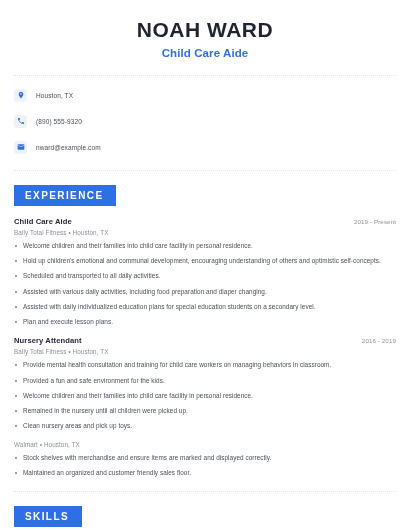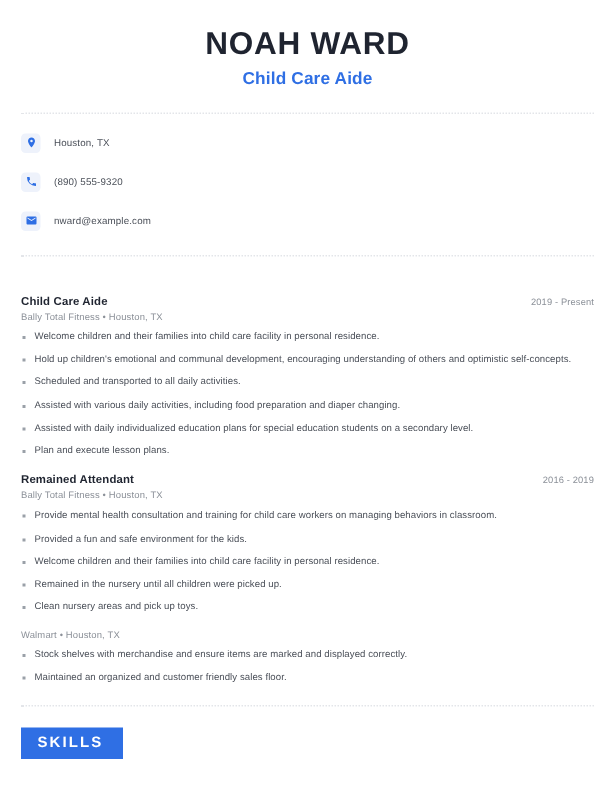--- a/index.html
+++ b/index.html
@@ -188,20 +188,21 @@
         </svg>
       </span>
       <span class="contact-text">nward@example.com</span>
     </div>
 
   </div>
 
   <div class="divider"></div>
 
   <div class="section">
+    <div class="section-badge">EXPERIENCE</div>
 
     <div class="entries">
 
       <div class="entry">
         <div class="entry-head">
           <span class="entry-role">Child Care Aide</span>
           <span class="entry-dates">2019 - Present</span>
         </div>
         <div class="entry-sub">Bally Total Fitness • Houston, TX</div>
         <ul class="bullets">
@@ -209,21 +210,21 @@
           <li>Hold up children's emotional and communal development, encouraging understanding of others and optimistic self-concepts.</li>
           <li>Scheduled and transported to all daily activities.</li>
           <li>Assisted with various daily activities, including food preparation and diaper changing.</li>
           <li>Assisted with daily individualized education plans for special education students on a secondary level.</li>
           <li>Plan and execute lesson plans.</li>
         </ul>
       </div>
 
       <div class="entry">
         <div class="entry-head">
-          <span class="entry-role">Remained Attendant</span>
+          <span class="entry-role">Nursery Attendant</span>
           <span class="entry-dates">2016 - 2019</span>
         </div>
         <div class="entry-sub">Bally Total Fitness • Houston, TX</div>
         <ul class="bullets">
           <li>Provide mental health consultation and training for child care workers on managing behaviors in classroom.</li>
           <li>Provided a fun and safe environment for the kids.</li>
           <li>Welcome children and their families into child care facility in personal residence.</li>
           <li>Remained in the nursery until all children were picked up.</li>
           <li>Clean nursery areas and pick up toys.</li>
         </ul>

